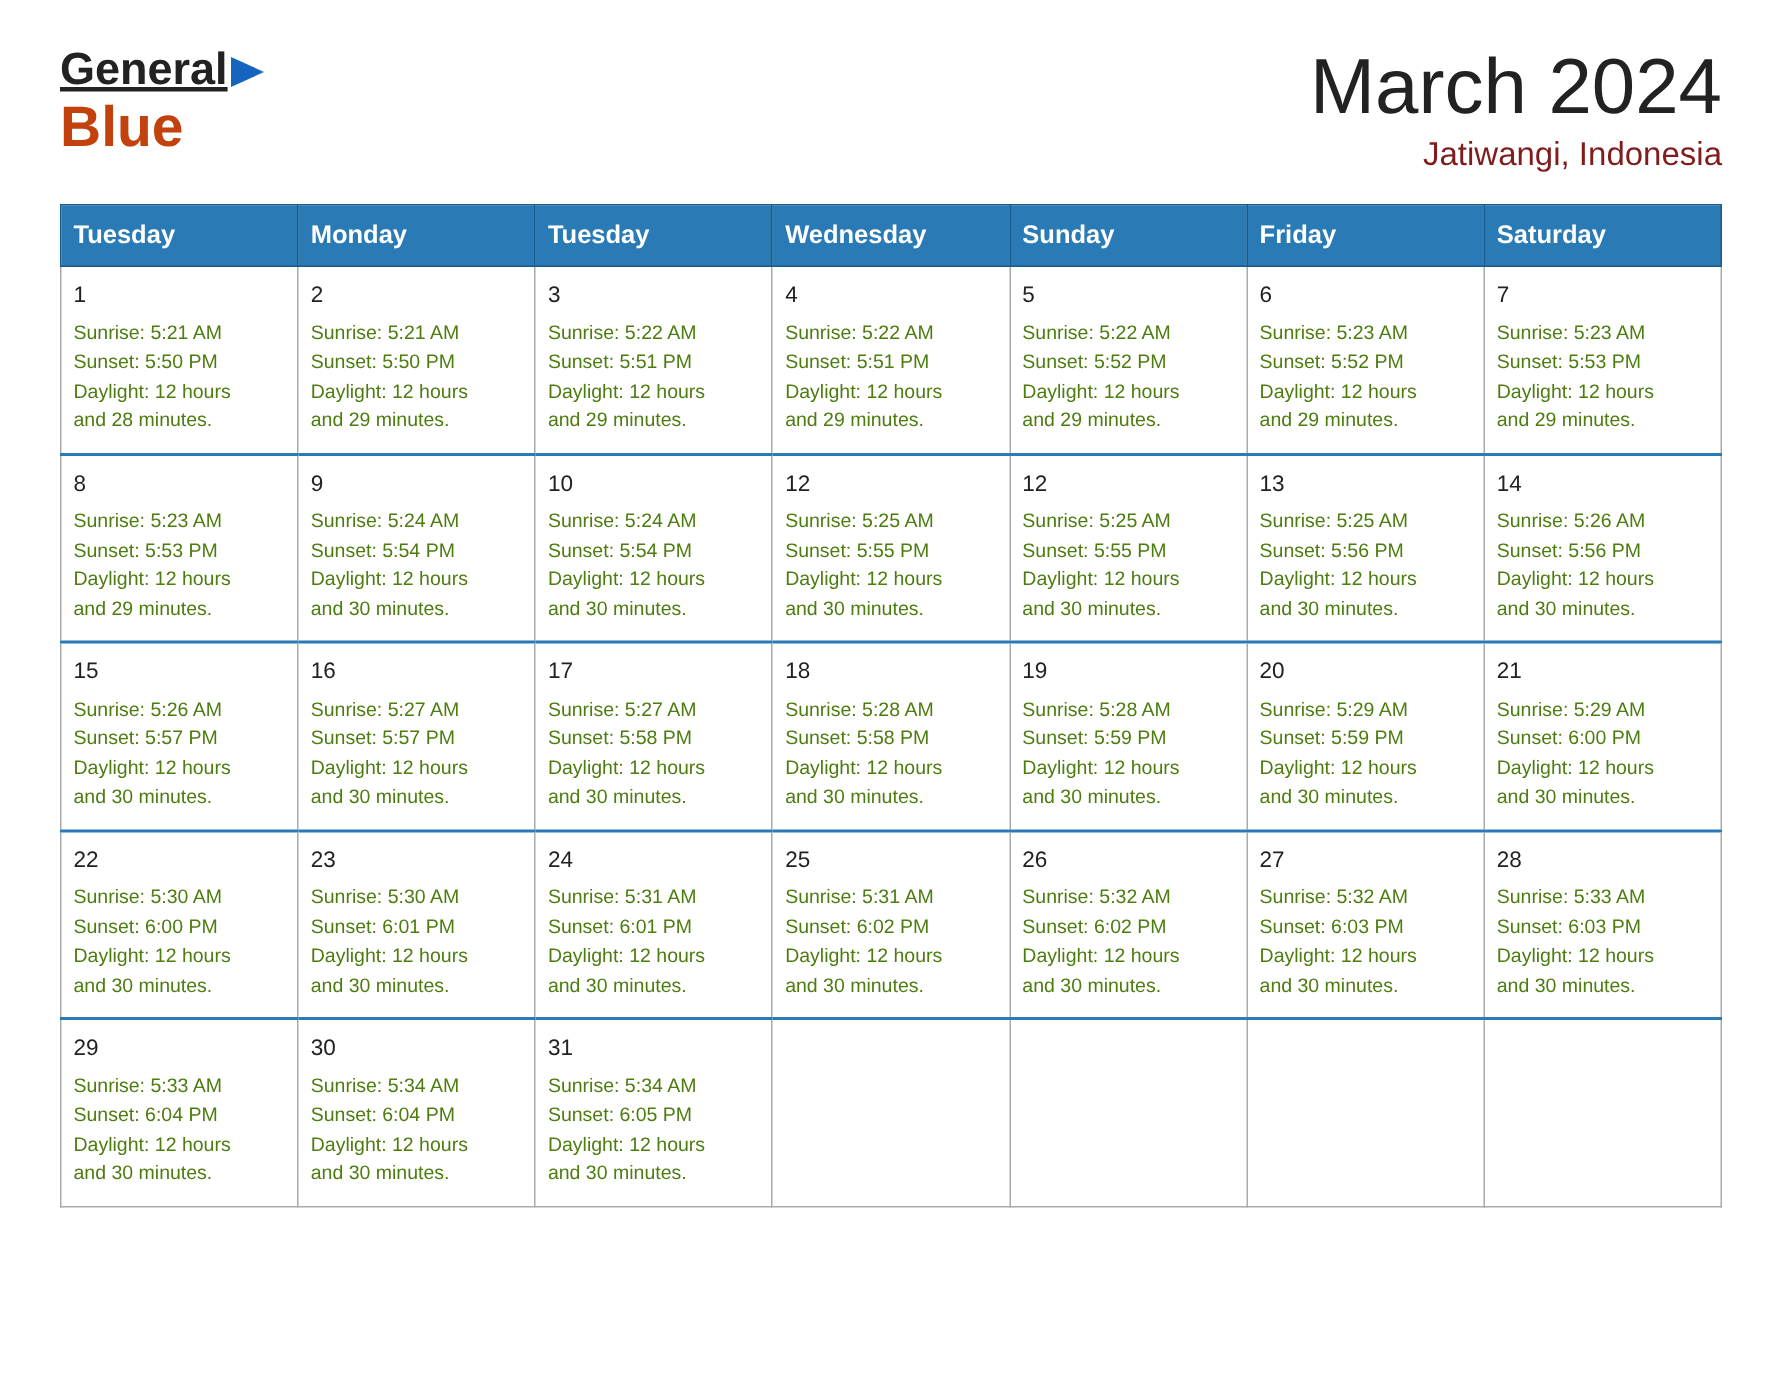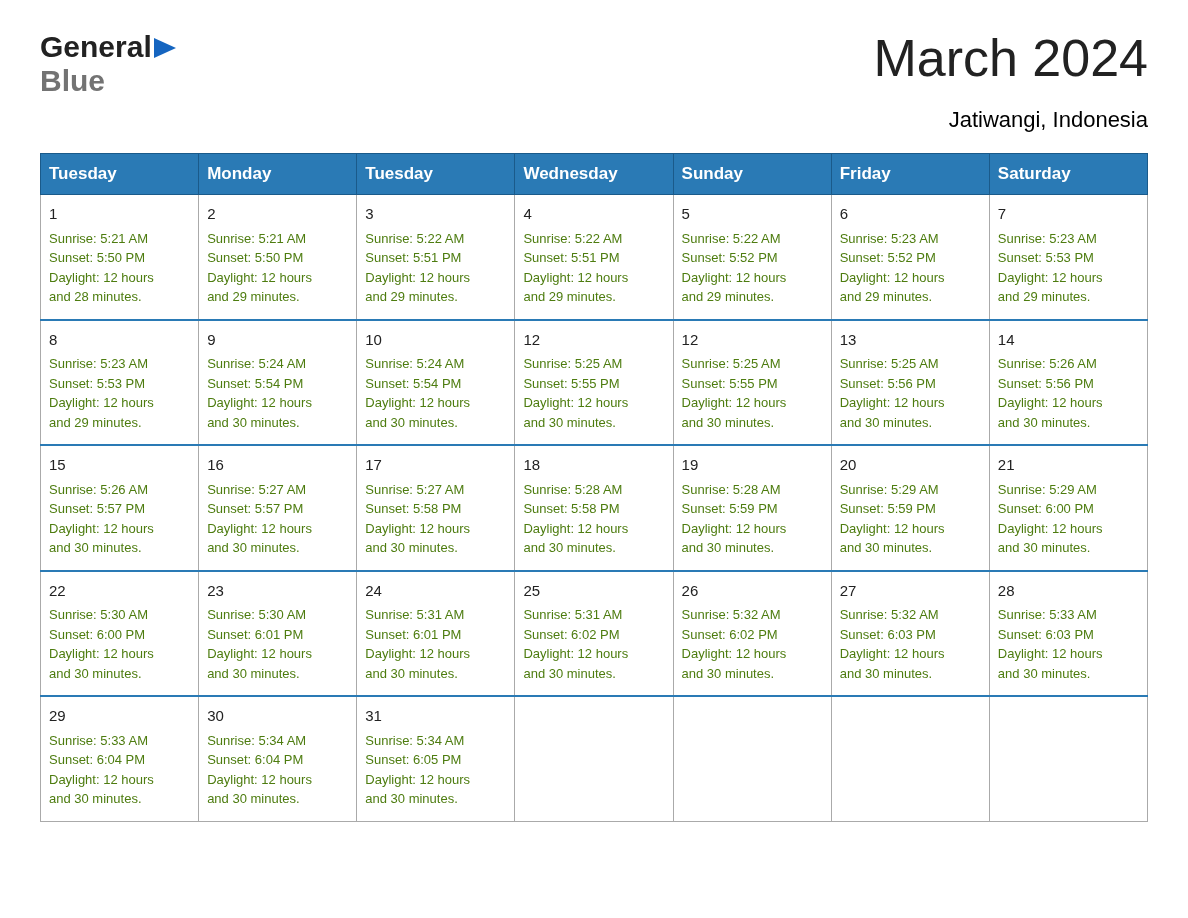--- a/index.html
+++ b/index.html
@@ -28,22 +28,22 @@
       text-align: right;
     }
     .month-title {
       font-size: 52px;
       font-weight: normal;
       color: #222;
       line-height: 1.1;
     }
     .location {
       font-size: 22px;
-      color: #000000;
-      margin-top: 20px;
+      color: #7f1d1d;
+      margin-top: 3px;
     }
     .calendar-table {
       width: 100%;
       border-collapse: collapse;
       border: 1px solid #999;
     }
     .calendar-table th {
       background: #2a7ab5;
       color: #fff;
       font-size: 17px;
@@ -76,27 +76,27 @@
     .row-border-top td {
       border-top: 2px solid #2a7ab5;
     }
   </style>
 </head>
 <body>
 
 <div class="header">
   <div class="logo">
     <div class="logo-row">
-      <span style="font-size:30px;font-weight:bold;color:#222;">General</span>
+      <span style="font-size:30px;font-weight:bold;color:#222;text-decoration:underline;">General</span>
       <svg width="22" height="20" viewBox="0 0 22 20" style="margin-left:2px;margin-top:2px;">
         <polygon points="0,0 22,10 0,20" fill="#1565c0"></polygon>
       </svg>
     </div>
     <div>
-      <span style="font-size:30px;font-weight:bold;color:#737373;">Blue</span>
+      <span style="font-size:38px;font-weight:bold;color:#c2410c;">Blue</span>
     </div>
   </div>
   <div class="title-section">
     <div class="month-title">March 2024</div>
     <div class="location">Jatiwangi, Indonesia</div>
   </div>
 </div>
 
 <table class="calendar-table">
   <thead>

